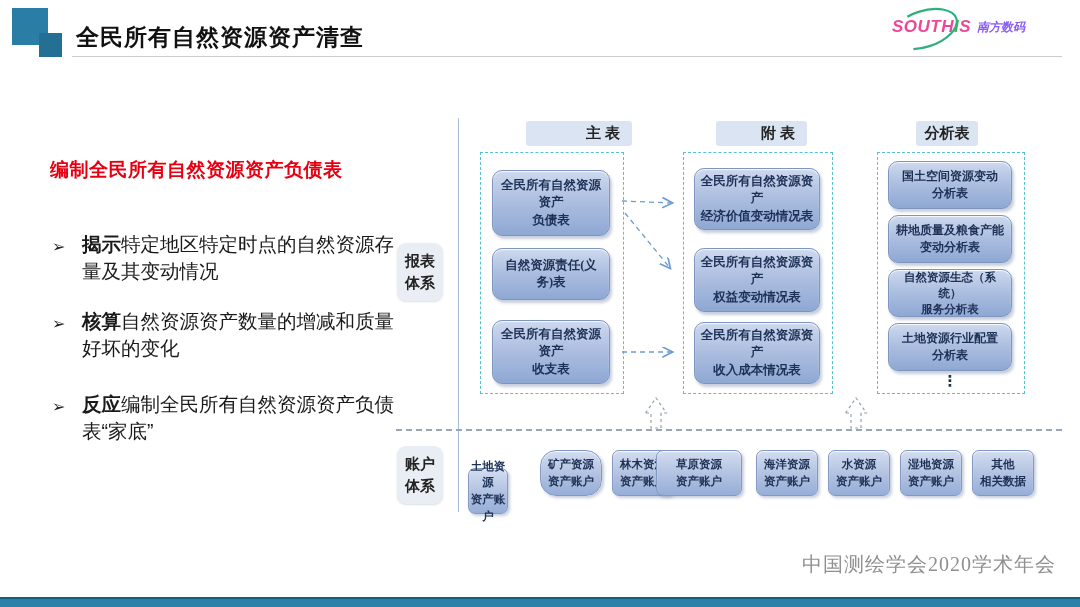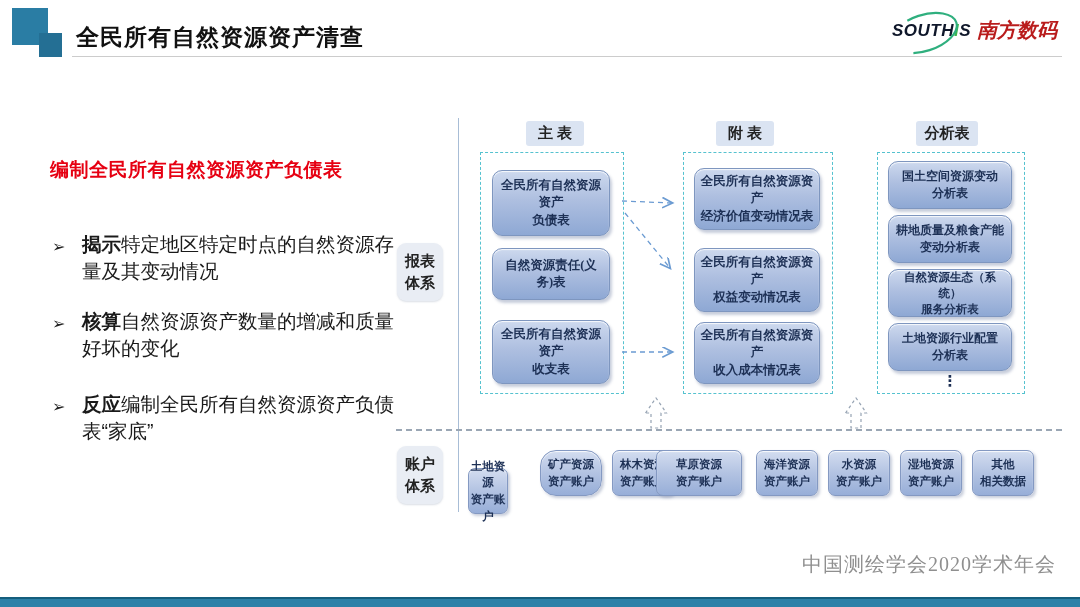--- a/index.html
+++ b/index.html
@@ -11,23 +11,23 @@
   .abs{position:absolute;}
   .prewrap{white-space:pre-line;}
 
   
   .deco-sq{background:#2a7da4;}
   .page-title{
     font-size:23px;font-weight:bold;color:#111;letter-spacing:1px;
   }
   .header-rule{border-top:1px solid #cccccc;height:0;}
   .logo{display:flex;align-items:center;gap:6px;font-style:italic;font-weight:bold;}
-  .logo-latin{font-size:17px;color:#0f172a;letter-spacing:0.5px;}
+  .logo-latin{font-size:17px;color:#ec4899;letter-spacing:0.5px;}
   .logo-i{color:#3cb54a;}
-  .logo-cn{font-size:20px;color:#b91c1c;}
+  .logo-cn{font-size:12px;color:#8b5cf6;}
   .logo-swirl{position:absolute;left:-6px;top:-10px;pointer-events:none;}
 
   
   .red-heading{
     font-size:19px;font-weight:bold;color:#e60012;letter-spacing:0.5px;
   }
   .bullet{display:flex;width:350px;color:#1a1a1a;font-size:19.5px;line-height:27px;}
   .bullet .marker{flex:0 0 30px;font-size:16px;color:#222;padding-top:2px;}
   .bullet .lead{font-weight:bold;}
 
@@ -108,22 +108,22 @@
   <span><span class="lead">反应</span><span>编制全民所有自然资源资产负债表“家底”</span></span>
 </div>
 
 <div class="abs vline" style="left:458px;top:118px;height:394px;"></div>
 
 <div class="abs side-label prewrap" style="left:397px;top:243px;width:46px;height:58px;">报表
 体系</div>
 <div class="abs side-label prewrap" style="left:397px;top:446px;width:46px;height:58px;">账户
 体系</div>
 
-<div class="abs col-chip" style="left:526px;top:121px;width:58px;height:25px;">主  表</div>
-<div class="abs col-chip" style="left:716px;top:121px;width:58px;height:25px;">附  表</div>
+<div class="abs col-chip" style="left:526px;top:121px;width:58px;height:25px;padding-left:48px;">主  表</div>
+<div class="abs col-chip" style="left:716px;top:121px;width:58px;height:25px;padding-left:33px;">附  表</div>
 <div class="abs col-chip" style="left:916px;top:121px;width:62px;height:25px;">分析表</div>
 
 <div class="abs dash-col" style="left:480px;top:152px;width:142px;height:240px;"></div>
 <div class="abs rbox prewrap" style="left:492px;top:170px;width:118px;height:66px;">全民所有自然资源资产
 负债表</div>
 <div class="abs rbox prewrap" style="left:492px;top:248px;width:118px;height:52px;">自然资源责任(义务)表</div>
 <div class="abs rbox prewrap" style="left:492px;top:320px;width:118px;height:64px;">全民所有自然资源资产
 收支表</div>
 
 <div class="abs dash-col" style="left:683px;top:152px;width:148px;height:240px;"></div>

